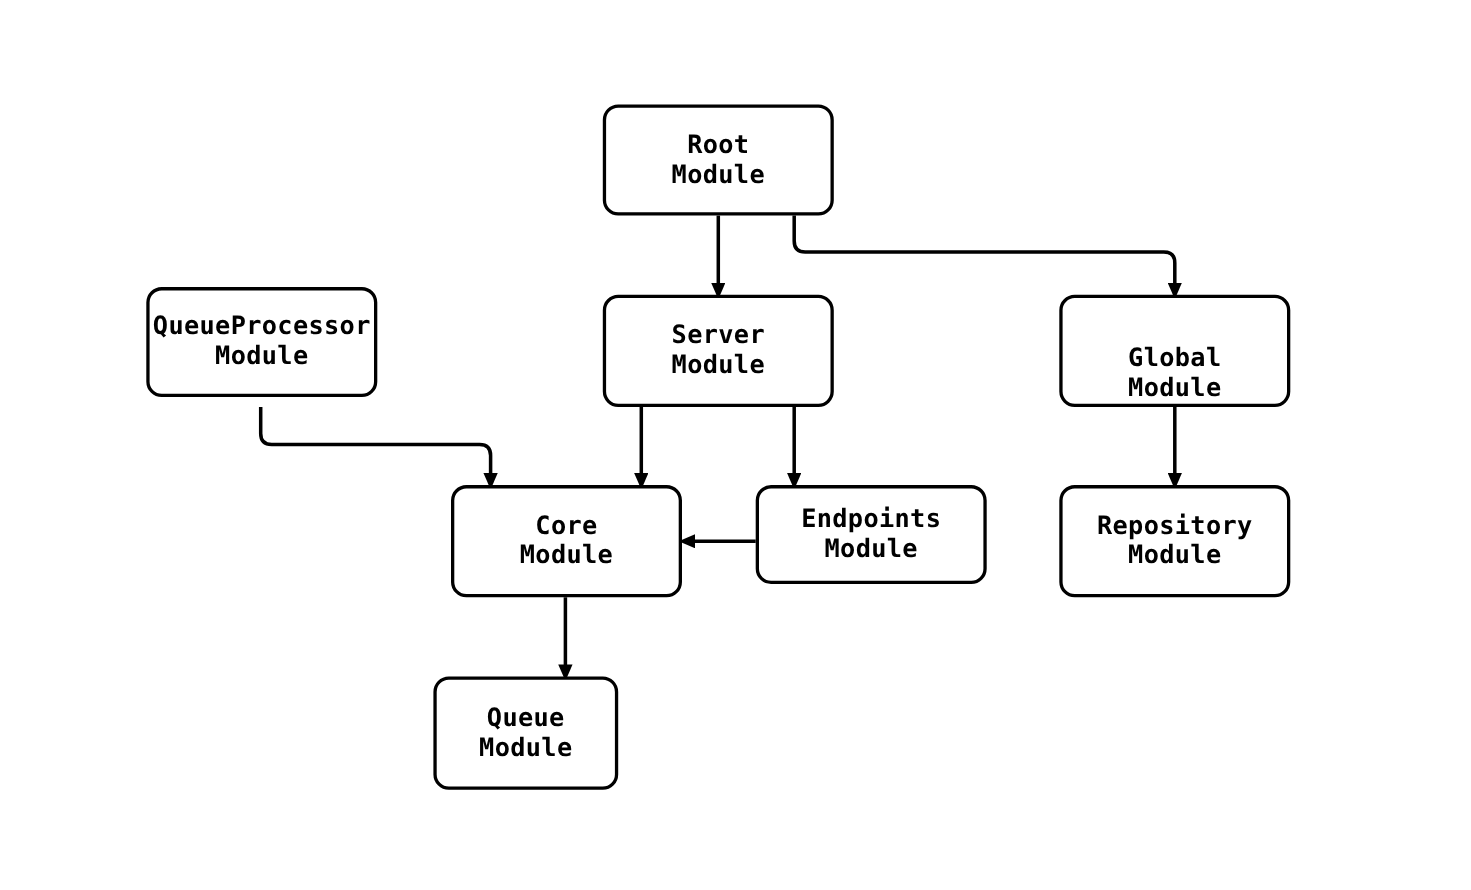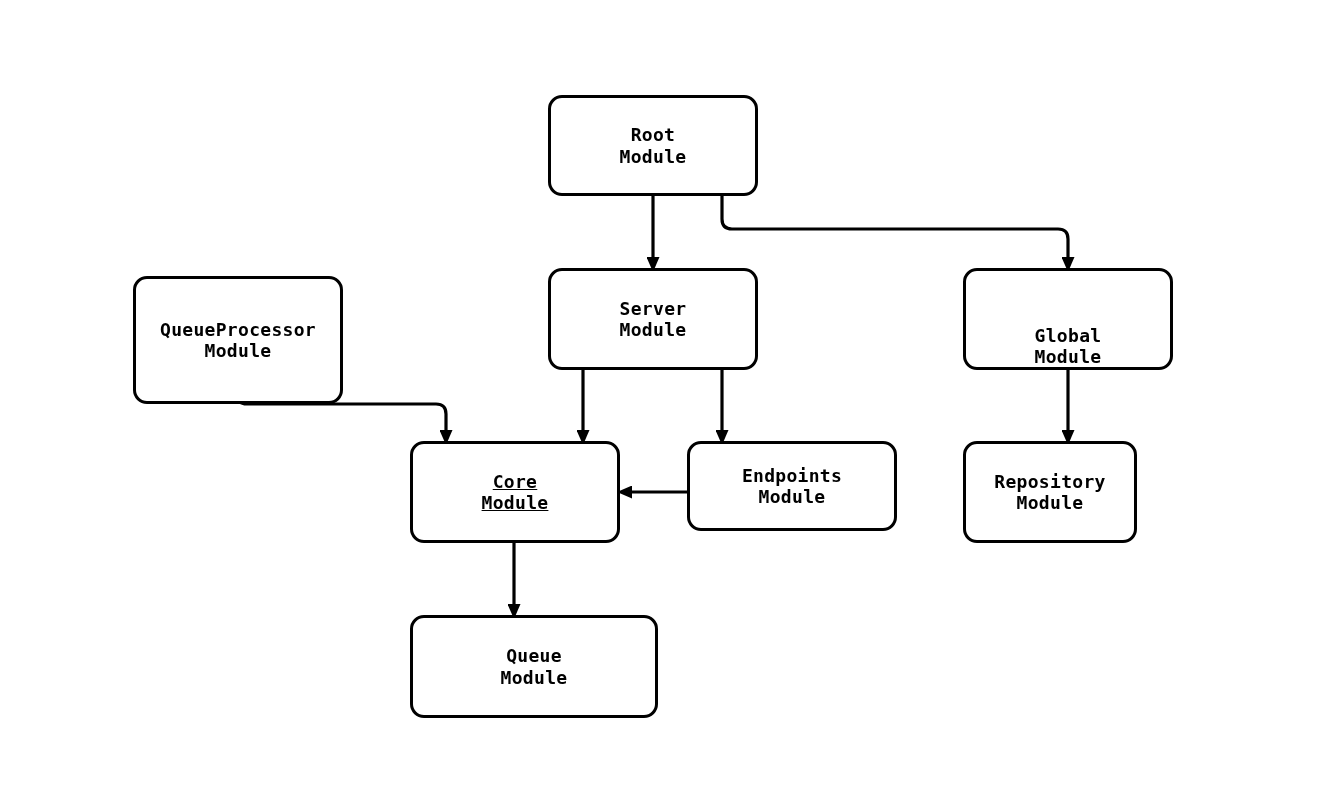--- a/index.html
+++ b/index.html
@@ -32,21 +32,21 @@
     background: #ffffff;
     border: 3.2px solid #000000;
     border-radius: 14px;
     display: flex;
     align-items: center;
     justify-content: center;
     z-index: 2;
   }
   .node-label {
     font-family: "DejaVu Sans Mono", "Liberation Mono", monospace;
-    font-size: 18px;
+    font-size: 23px;
     font-weight: 700;
     line-height: 1.17;
     color: #000000;
     text-align: center;
     white-space: pre;
     letter-spacing: 0.3px;
   }
 </style>
 </head>
 <body>
@@ -70,48 +70,48 @@
         <path d="M 687 492 L 631 492" fill="none" stroke="#000000" stroke-width="3.2" stroke-linecap="butt" stroke-linejoin="round" marker-end="url(#arrow-down)"></path>
         <path d="M 514 543 L 514 605" fill="none" stroke="#000000" stroke-width="3.2" stroke-linecap="butt" stroke-linejoin="round" marker-end="url(#arrow-down)"></path>
       </g>
   </svg>
 
   <div class="node" style="left: 548px; top: 95px; width: 210px; height: 101px;">
     <span class="node-label">Root
 Module</span>
   </div>
 
-  <div class="node" style="left: 133px; top: 276px; width: 210px; height: 128px;">
+  <div class="node" style="left: 133px; top: 261px; width: 210px; height: 100px;">
     <span class="node-label">QueueProcessor
 Module</span>
   </div>
 
   <div class="node" style="left: 548px; top: 268px; width: 210px; height: 102px;">
     <span class="node-label">Server
 Module</span>
   </div>
 
   <div class="node" style="left: 963px; top: 268px; width: 210px; height: 102px; align-items: flex-end;">
     <span class="node-label">Global
 Module</span>
   </div>
 
-  <div class="node" style="left: 410px; top: 441px; width: 210px; height: 102px; text-decoration: underline;">
+  <div class="node" style="left: 410px; top: 441px; width: 210px; height: 102px;">
     <span class="node-label">Core
 Module</span>
   </div>
 
   <div class="node" style="left: 687px; top: 441px; width: 210px; height: 90px;">
     <span class="node-label">Endpoints
 Module</span>
   </div>
 
-  <div class="node" style="left: 963px; top: 441px; width: 174px; height: 102px;">
+  <div class="node" style="left: 963px; top: 441px; width: 210px; height: 102px;">
     <span class="node-label">Repository
 Module</span>
   </div>
 
-  <div class="node" style="left: 410px; top: 615px; width: 248px; height: 103px;">
+  <div class="node" style="left: 394px; top: 615px; width: 168px; height: 103px;">
     <span class="node-label">Queue
 Module</span>
   </div>
 
 </div>
 
 </body></html>

